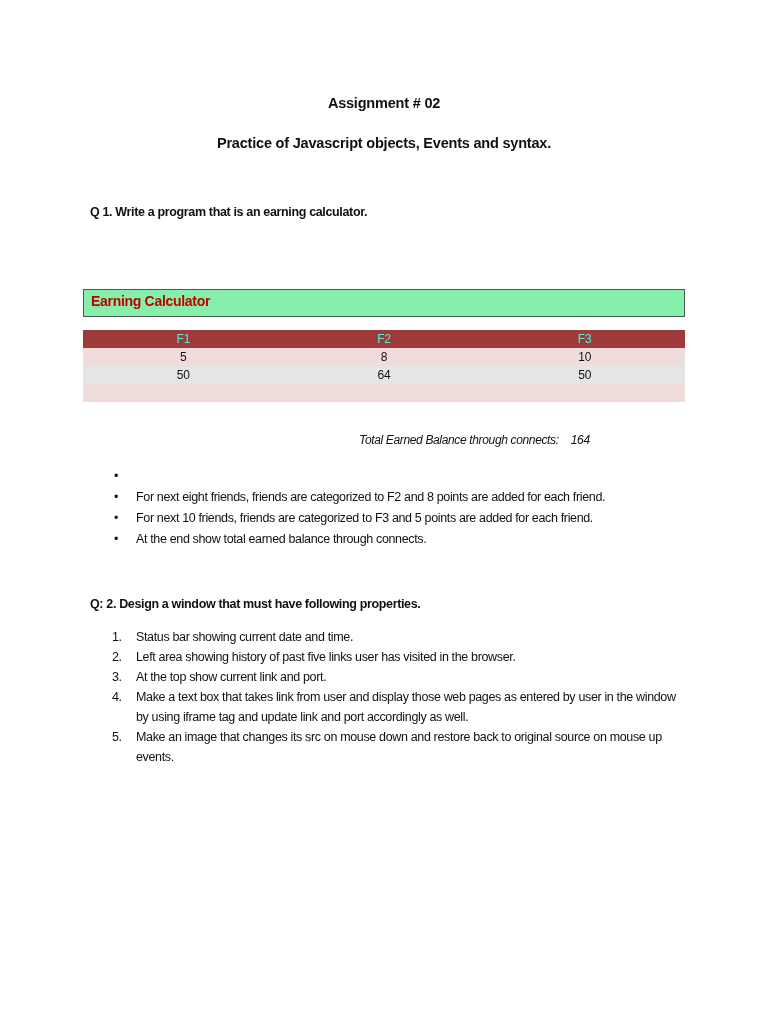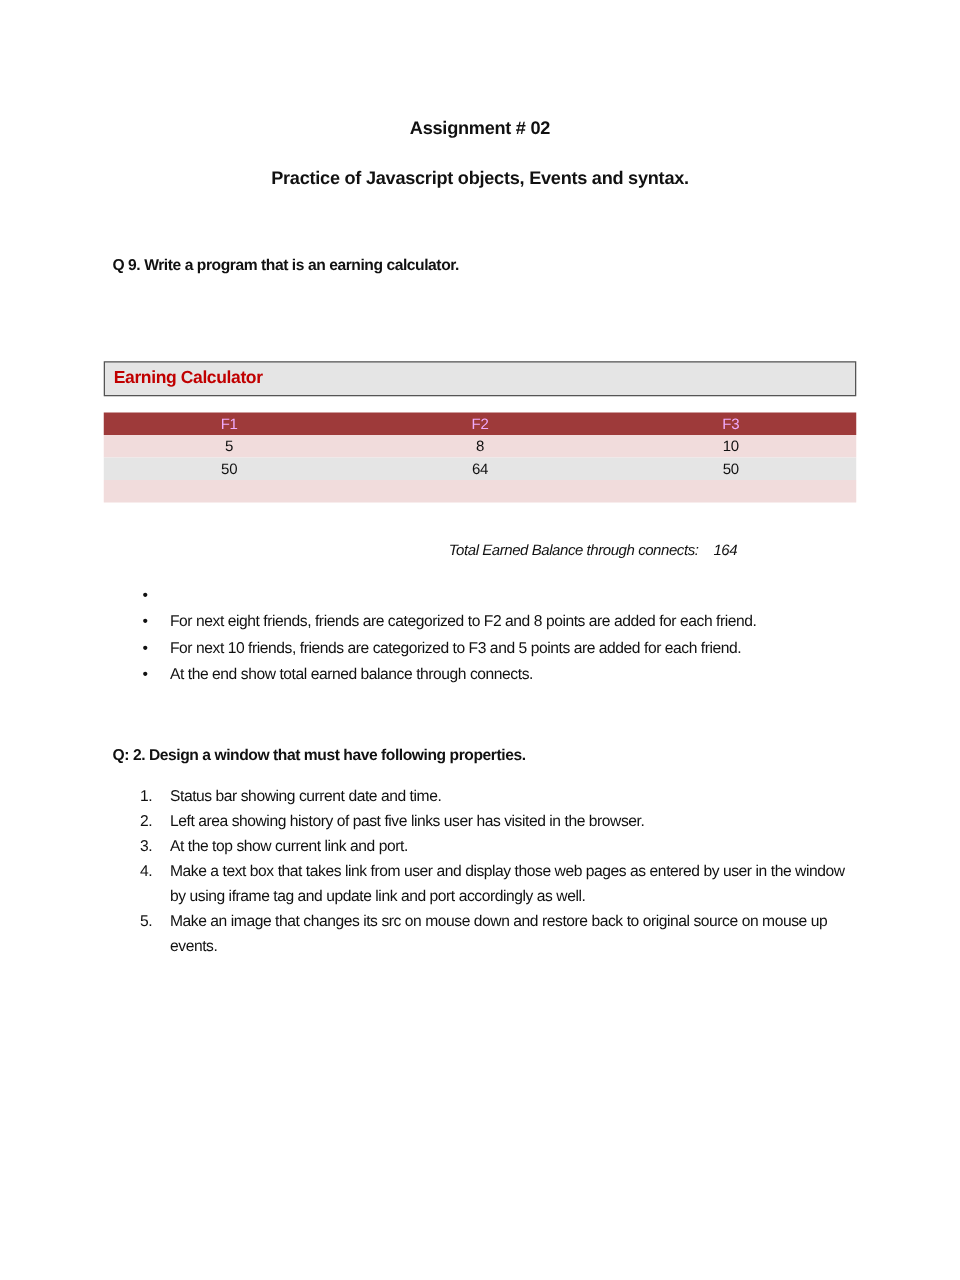--- a/index.html
+++ b/index.html
@@ -39,21 +39,21 @@
     .bold { font-weight: bold; }
     .q1 { left: 90px; top: 202px; }
     .para { left: 90px; top: 233px; width: 580px; }
     .calc-box {
       position: absolute;
       left: 83px; top: 289px;
       width: 600px; height: 26px;
       border: 1px solid #555555;
       border-right-width: 1.5px;
       border-bottom-width: 1.5px;
-      background: #e5e5e5;
+      background: #86efac;
     }
     .calc-title {
       position: absolute;
       left: 7px; top: 3px;
       color: #c00000;
       font-weight: bold;
       font-size: 14px;
       letter-spacing: -0.3px;
     }
     table.earn {
@@ -65,21 +65,21 @@
     }
     table.earn td, table.earn th {
       text-align: center;
       height: 18px;
       padding: 0;
       font-weight: normal;
       letter-spacing: -0.2px;
     }
     table.earn thead tr {
       background: #9e3a3a;
-      color: #f0abfc;
+      color: #5eead4;
     }
     table.earn tr.r1 { background: #f1dcdc; }
     table.earn tr.r2 { background: #e5e5e5; }
     table.earn tr.r3 { background: #f1dcdc; }
     table.earn td { color: #111; }
     .total {
       position: absolute;
       left: 359px; top: 433px;
       font-size: 12px;
       letter-spacing: -0.35px;
@@ -125,21 +125,21 @@
     }
   </style>
 </head>
 <body>
 
 <div class="page">
 
   <div class="title t1">Assignment # 02</div>
   <div class="title t2">Practice of Javascript objects, Events and syntax.</div>
 
-  <div class="text bold q1">Q 9. Write a program that is an earning calculator.</div>
+  <div class="text bold q1">Q 1. Write a program that is an earning calculator.</div>
 
   <div class="calc-box">
     <div class="calc-title">Earning Calculator</div>
   </div>
 
   <table class="earn">
     <thead>
       <tr>
         <th>F1</th>
         <th>F2</th>

